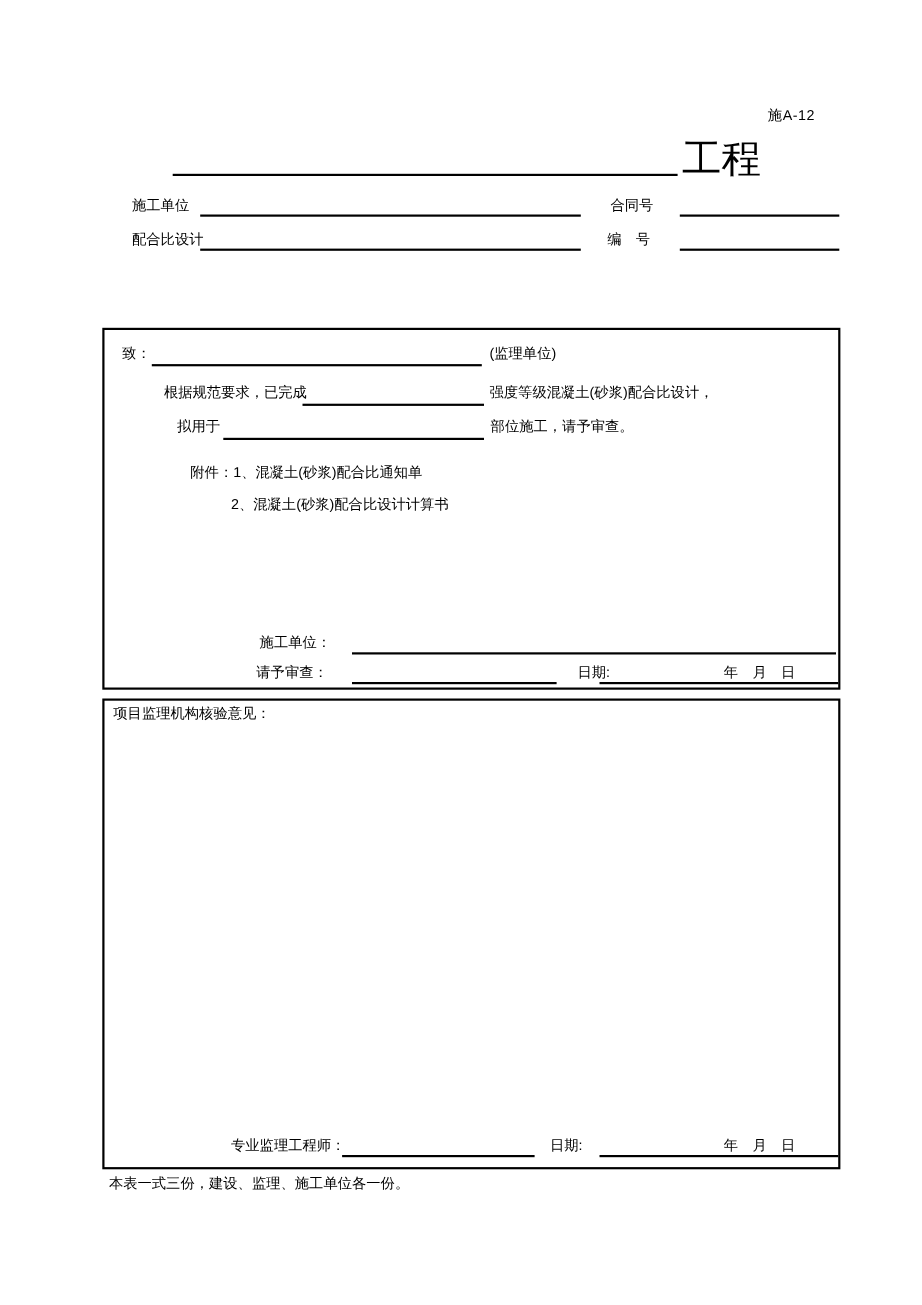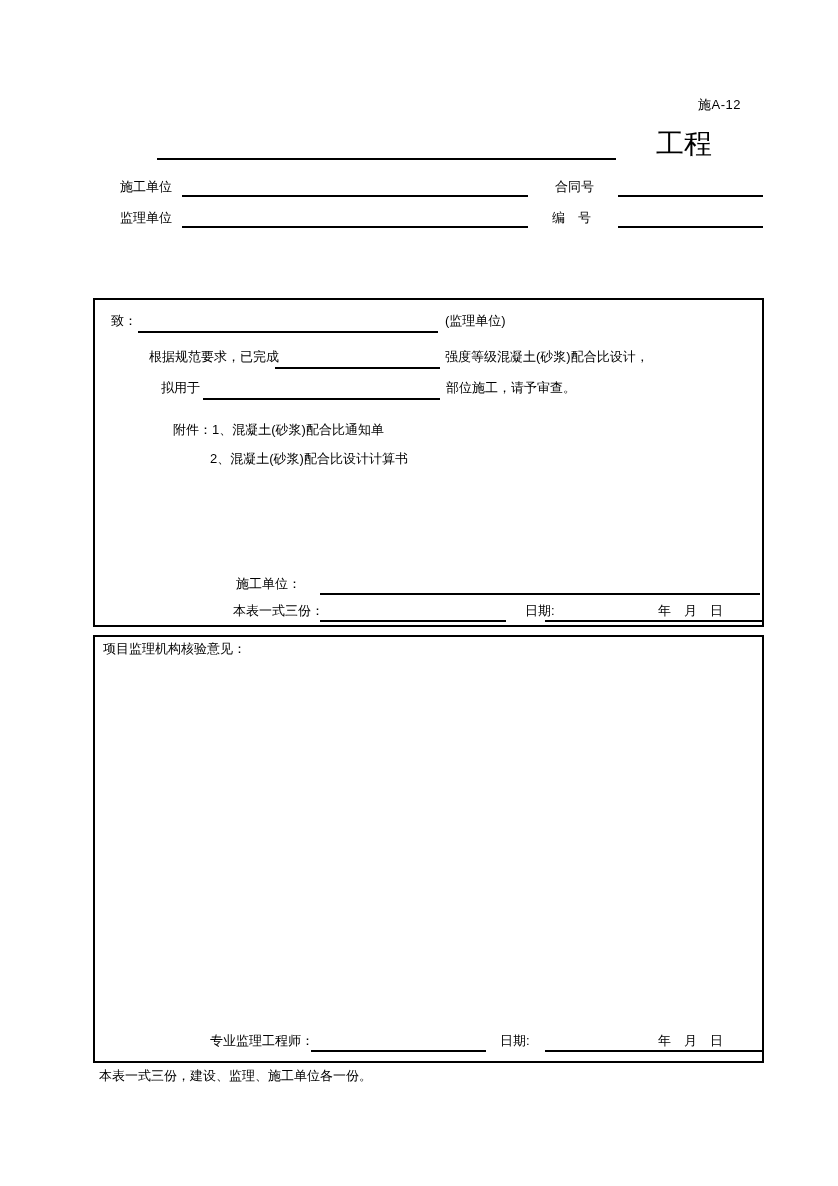--- a/index.html
+++ b/index.html
@@ -4,21 +4,21 @@
 <style>
   html,body{margin:0;padding:0;width:838px;height:1186px;background:#ffffff;overflow:hidden;}
   .page{position:absolute;left:0;top:0;width:695px;height:1186px;background:#fff;
         font-family:"Liberation Sans", sans-serif;color:#000;font-size:13px;line-height:1.25;}
   .abs{position:absolute;white-space:nowrap;}
   .line{position:absolute;height:0;border-top:2px solid #000;}
   .box{position:absolute;border:2px solid #000;box-sizing:border-box;background:#fff;}
 
   #form-code{left:698px;top:97px;letter-spacing:.5px;}
   #proj-line{left:157px;top:158px;width:459px;}
-  #proj-suffix{left:656px;top:129px;font-size:28px;line-height:30px;}
+  #proj-suffix{left:620px;top:129px;font-size:36px;line-height:30px;}
 
   #cu-label{left:120px;top:179px;}
   #cu-line{left:182px;top:195px;width:346px;}
   #contract-label{left:555px;top:179px;}
   #contract-line{left:618px;top:195px;width:145px;}
   #su-label{left:120px;top:210px;}
   #su-line{left:182px;top:226px;width:346px;}
   #serial-label{left:552px;top:210px;}
   #serial-line{left:618px;top:226px;width:145px;}
 
@@ -65,21 +65,21 @@
   <div class="abs" id="form-code">施A-12</div>
 
   <div class="line" id="proj-line"></div>
   <div class="abs" id="proj-suffix">工程</div>
 
   <div class="abs" id="cu-label">施工单位</div>
   <div class="line" id="cu-line"></div>
   <div class="abs" id="contract-label">合同号</div>
   <div class="line" id="contract-line"></div>
 
-  <div class="abs" id="su-label">监理单位</div>
+  <div class="abs" id="su-label">配合比设计</div>
   <div class="line" id="su-line"></div>
   <div class="abs" id="serial-label">编　号</div>
   <div class="line" id="serial-line"></div>
 
 
   <div class="box" id="box1">
     <div class="abs" id="to-label">致：</div>
     <div class="line" id="to-line"></div>
     <div class="abs" id="to-suffix">(监理单位)</div>
 
@@ -90,21 +90,21 @@
     <div class="abs" id="l2-prefix">拟用于</div>
     <div class="line" id="l2-line"></div>
     <div class="abs" id="l2-suffix">部位施工，请予审查。</div>
 
     <div class="abs" id="att1">附件：1、混凝土(砂浆)配合比通知单</div>
     <div class="abs" id="att2">2、混凝土(砂浆)配合比设计计算书</div>
 
     <div class="abs" id="sign-unit-label">施工单位：</div>
     <div class="line" id="sign-unit-line"></div>
 
-    <div class="abs" id="sign-mgr-label">本表一式三份：</div>
+    <div class="abs" id="sign-mgr-label">请予审查：</div>
     <div class="line" id="sign-mgr-line"></div>
     <div class="abs" id="date1-label">日期:</div>
     <div class="line" id="date1-line"></div>
     <div class="abs" id="date1-text">年　月　日</div>
   </div>
 
   <div class="box" id="box2">
     <div class="abs" id="review-heading">项目监理机构核验意见：</div>
 
     <div class="abs" id="eng-label">专业监理工程师：</div>

